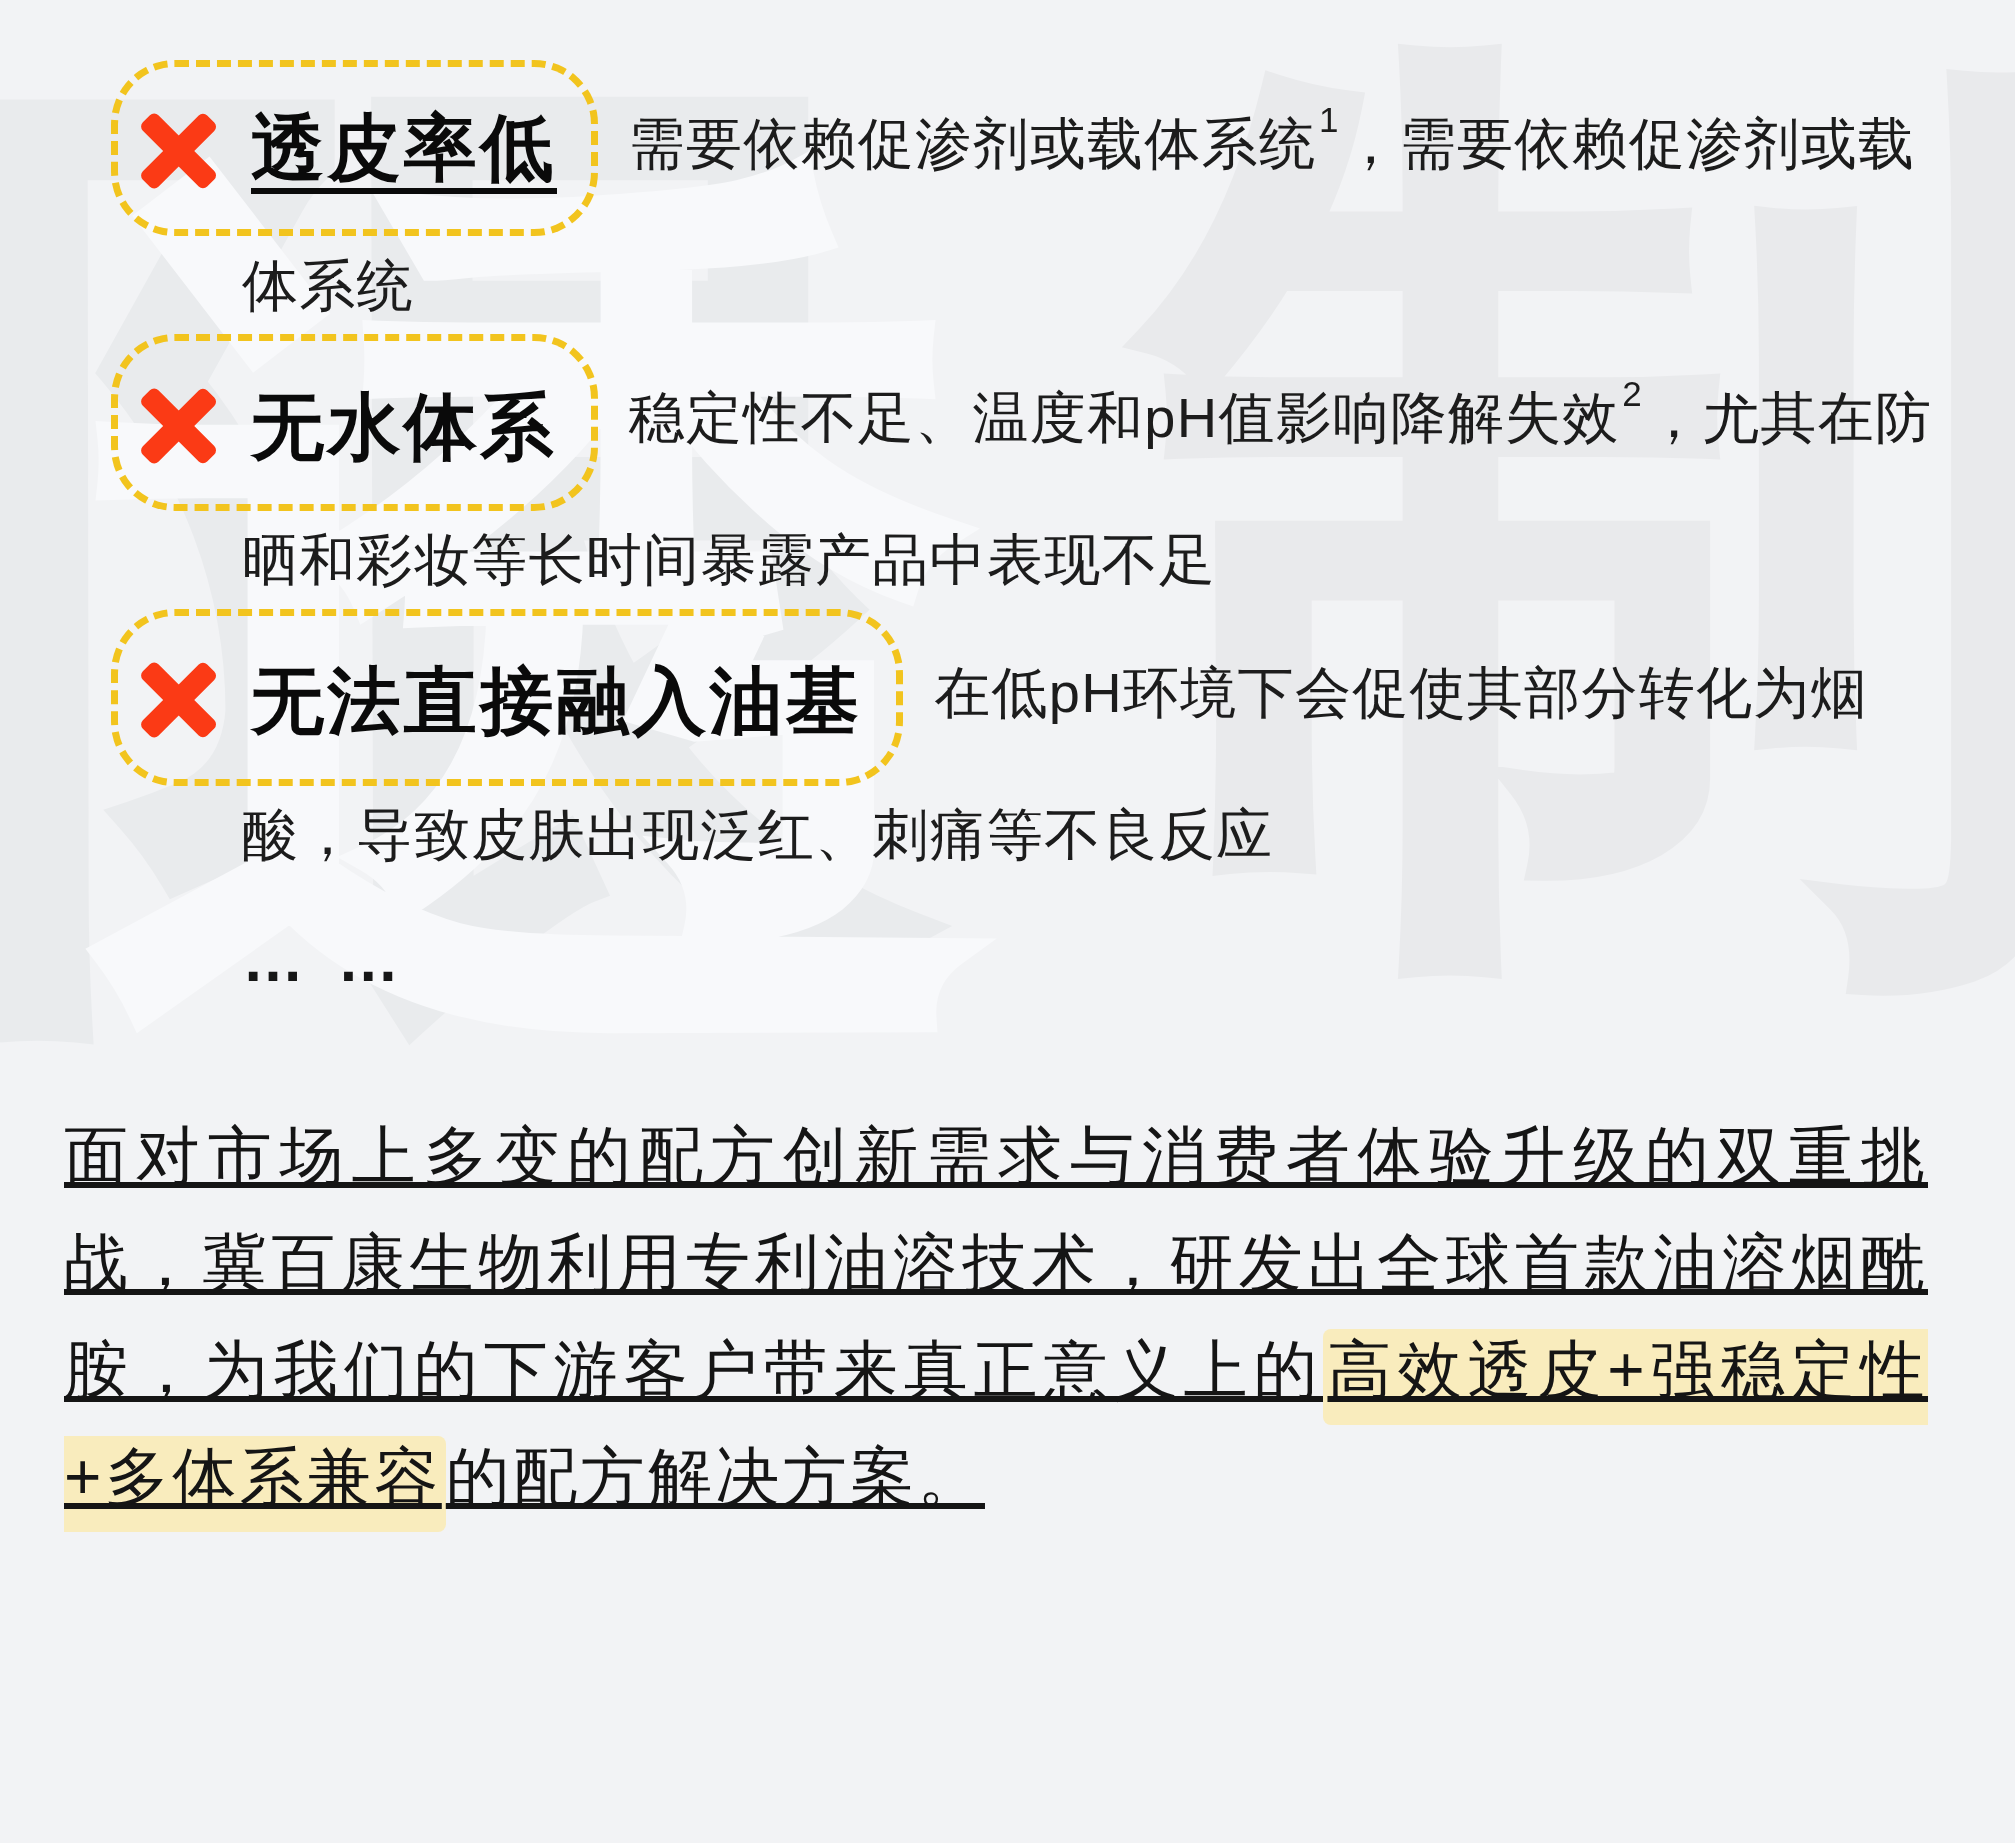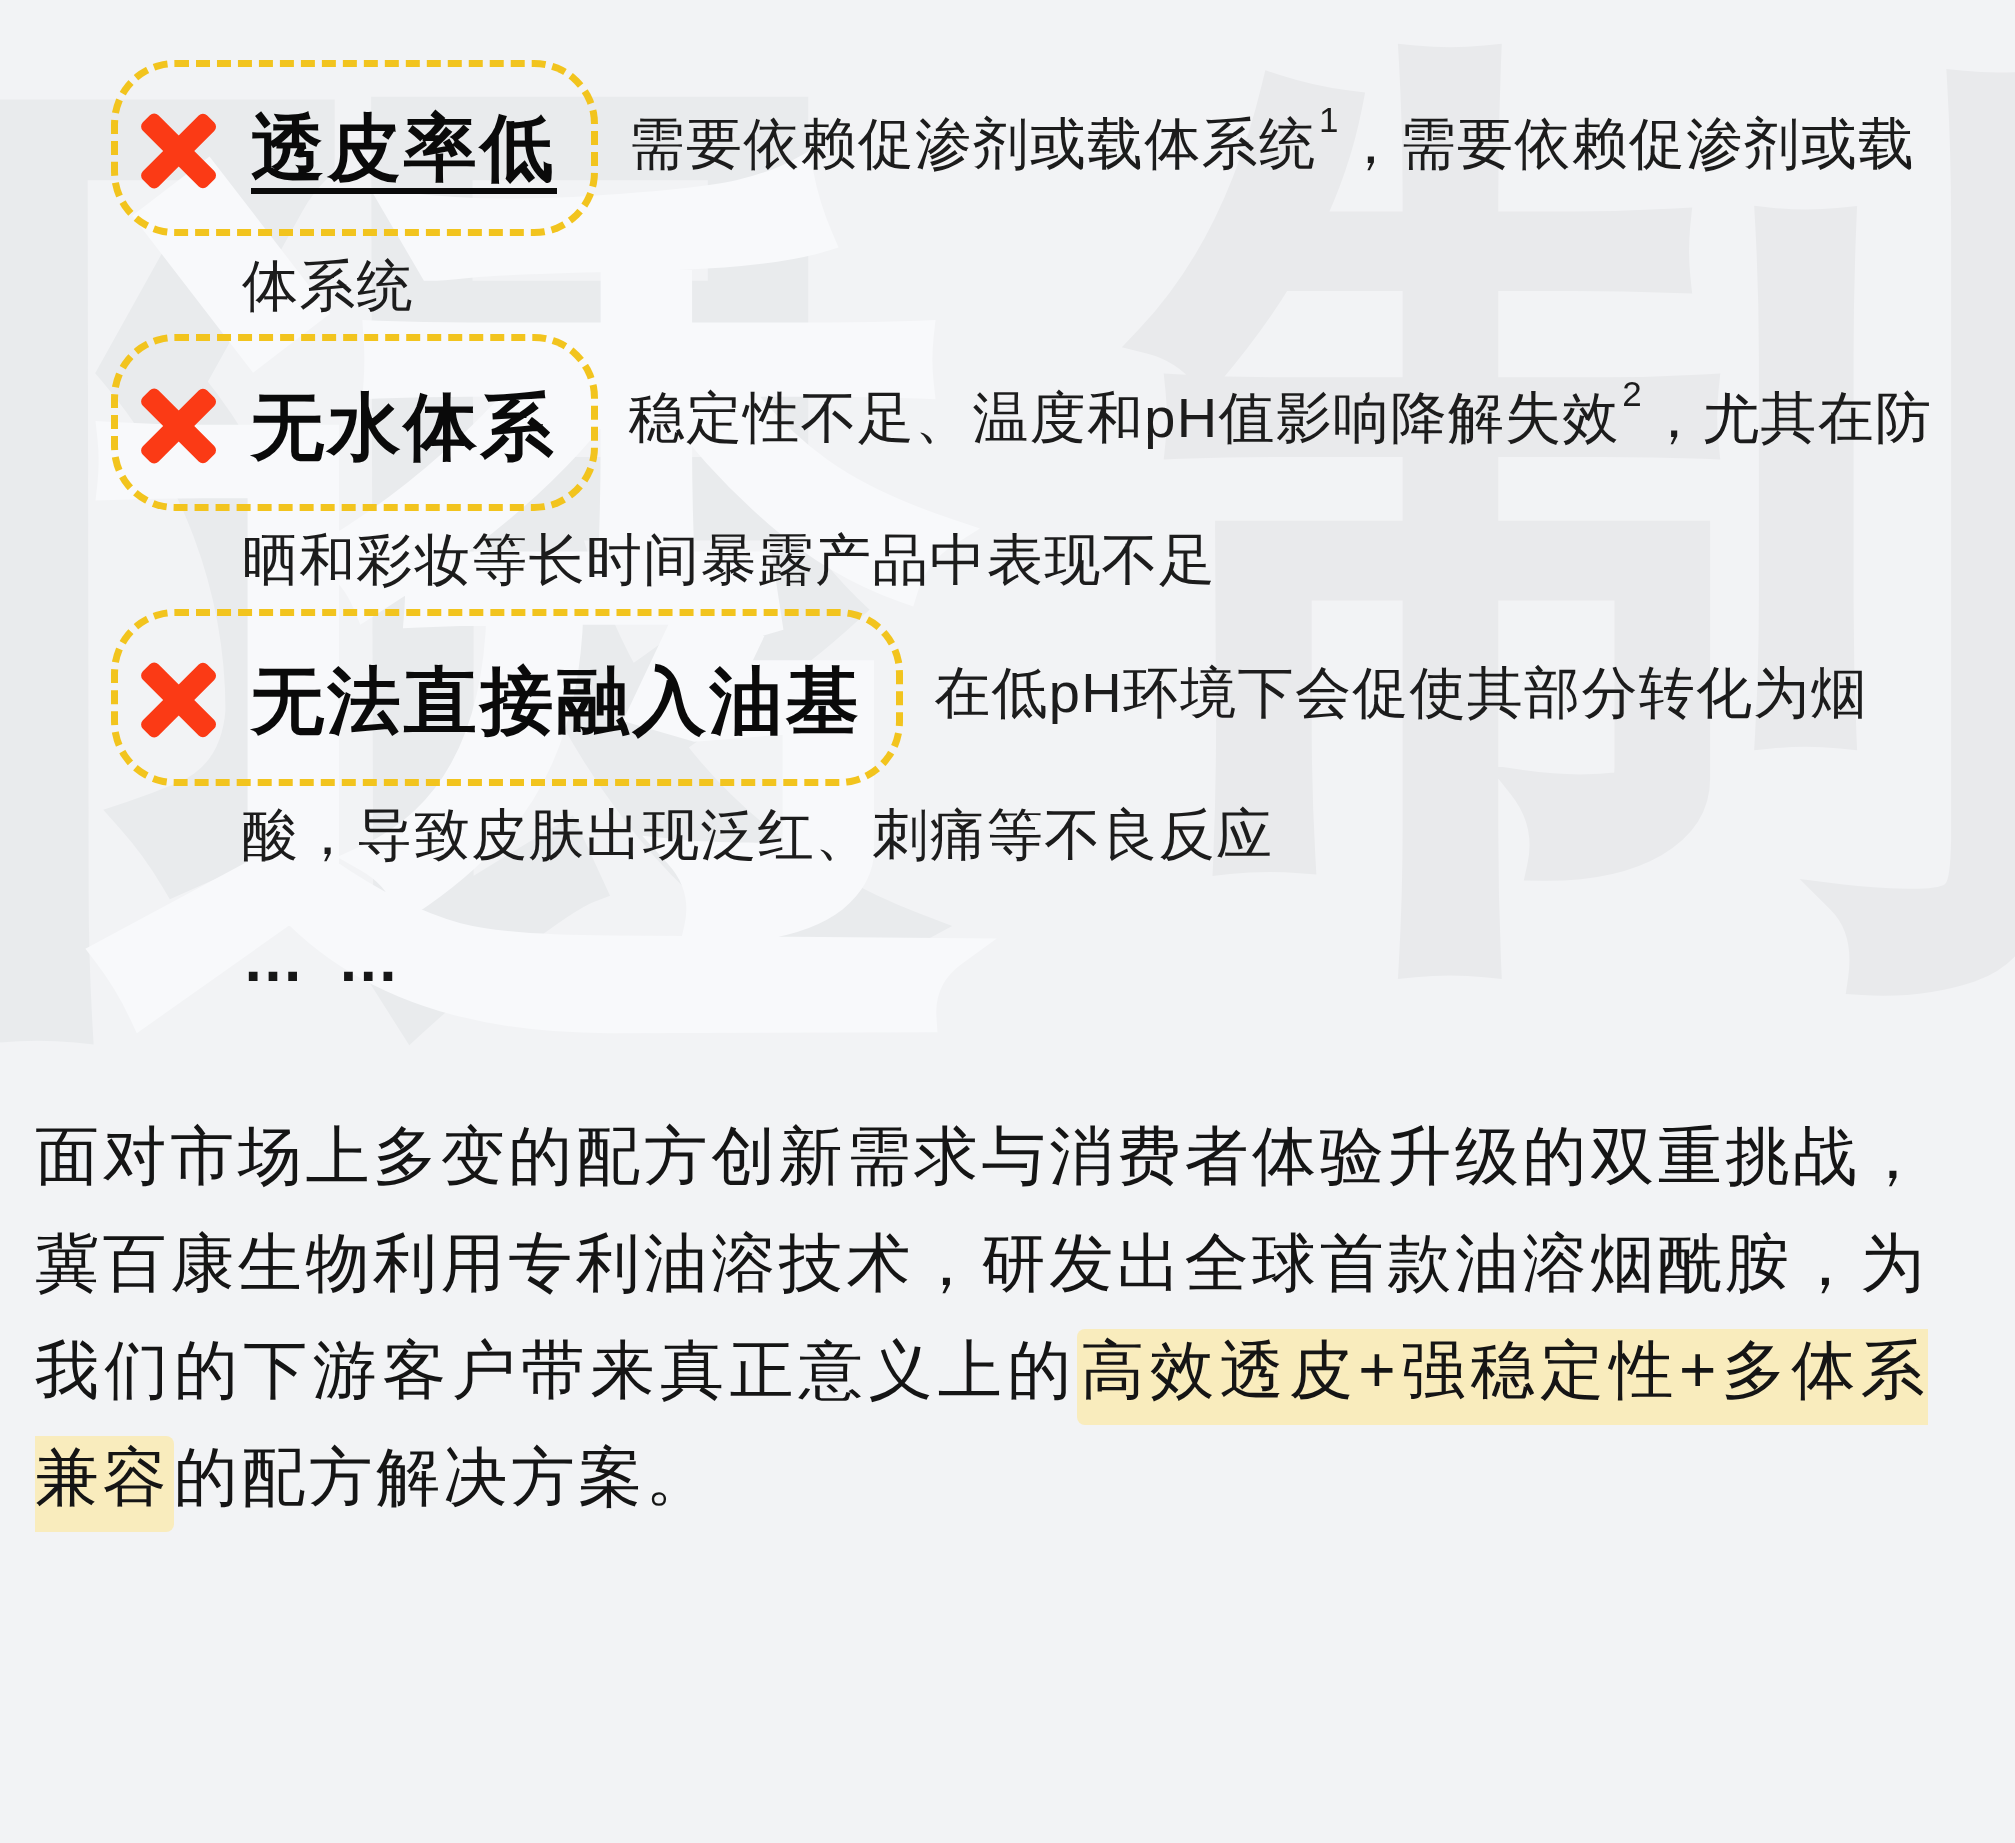--- a/index.html
+++ b/index.html
@@ -50,23 +50,23 @@
   .issue.u .issue-title{border-bottom:6px solid #0a0a0a;padding-bottom:1px;}
   .sup{
     font-size:35px;position:relative;top:-31px;
     letter-spacing:0;padding:0 4px 0 2.7px;
   }
   .ellipsis{
     padding-left:242px;font-size:62px;font-weight:700;
     letter-spacing:8px;line-height:125px;color:#161616;
   }
   .para{
-    margin:81px 87px 0 35px;
+    margin:81px 87px 0 64px;
     font-size:64px;line-height:107px;letter-spacing:3.4px;
-    color:#151515;text-align:justify;
+    color:#151515;text-align:justify;text-decoration:underline;
   }
   .hl{
     background:#f9ecbd;border-radius:8px;
     padding:5.4px 4px 19px 4px;
     -webkit-box-decoration-break:slice;box-decoration-break:slice;
   }
 </style>
 </head>
 <body>
 

